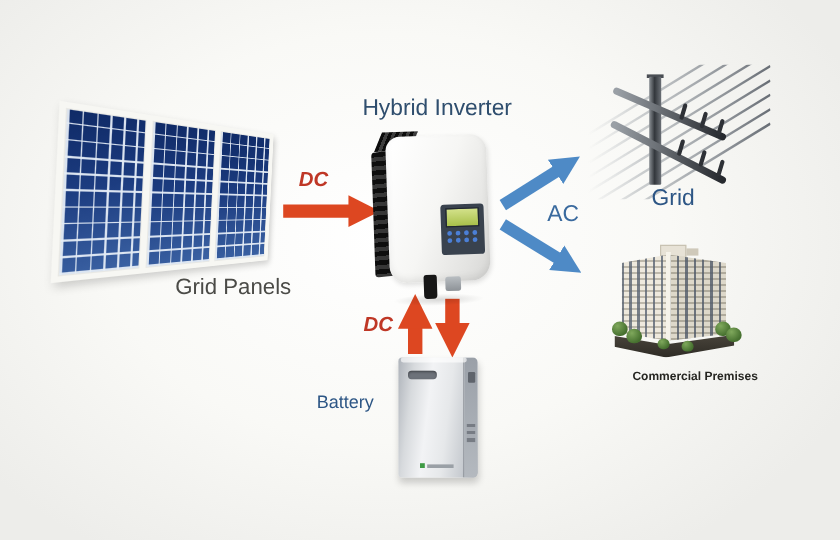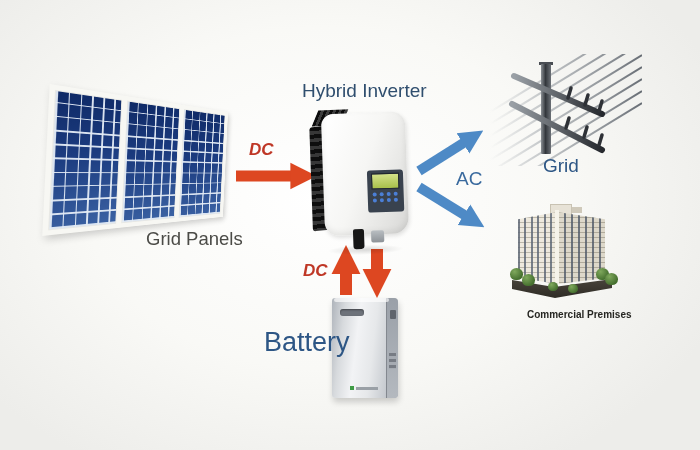--- a/index.html
+++ b/index.html
@@ -13,21 +13,21 @@
     overflow:hidden;
     background:
       radial-gradient(ellipse 430px 310px at 46% 44%, #ffffff 0%, #f9f9f6 55%, #ededea 100%);
   }
 
   
   .lbl{position:absolute;white-space:nowrap;line-height:1.1;}
   .lbl-inverter{left:302px;top:81px;font-size:19px;color:#2f4e6e;}
   .lbl-solar{left:146px;top:229px;font-size:18.5px;color:#4b4b47;}
   .lbl-grid{left:514px;top:156px;font-size:19px;color:#2d5685;margin-left:29px;}
-  .lbl-battery{left:264px;top:328px;font-size:27px;color:#2d5685;}
+  .lbl-battery{left:264px;top:328px;font-size:15px;color:#2d5685;}
   .lbl-commercial{left:500px;top:309px;font-size:10px;font-weight:bold;color:#262622;margin-left:27px;}
   .lbl-ac{left:456px;top:169px;font-size:19px;color:#3a6a9e;}
   .lbl-dc{font-size:17px;font-weight:bold;color:#bf3726;font-style:italic;}
   .lbl-dc1{left:249px;top:141px;}
   .lbl-dc2{left:303px;top:262px;}
 
   
   .arrows{position:absolute;left:0;top:0;}
 
   

